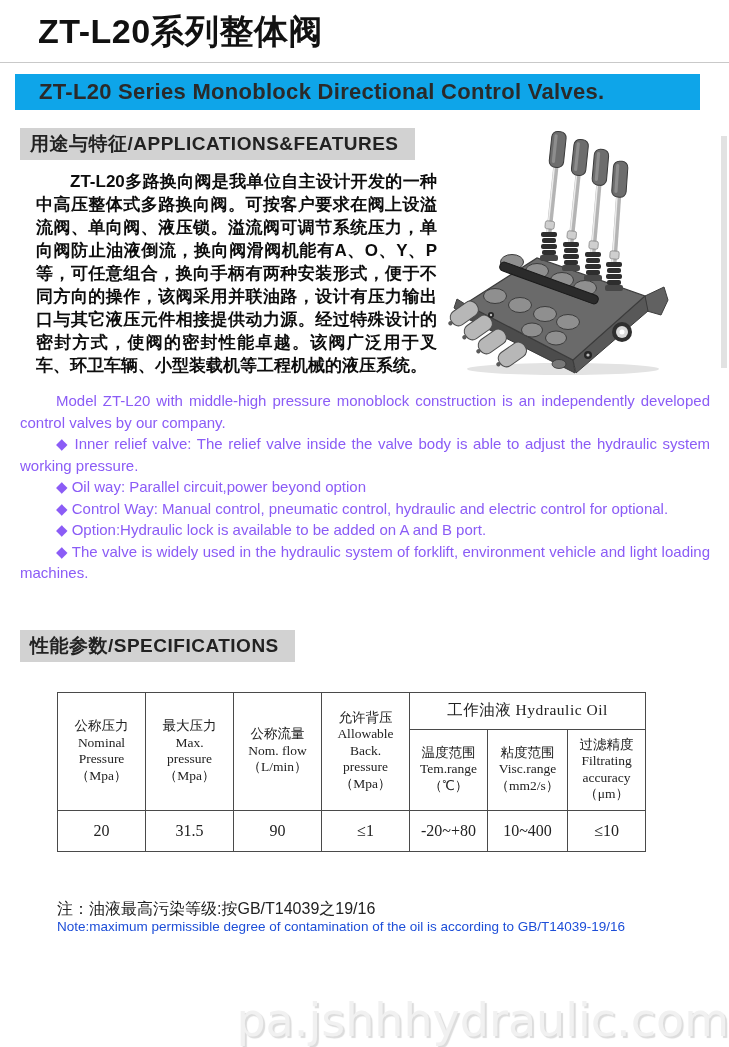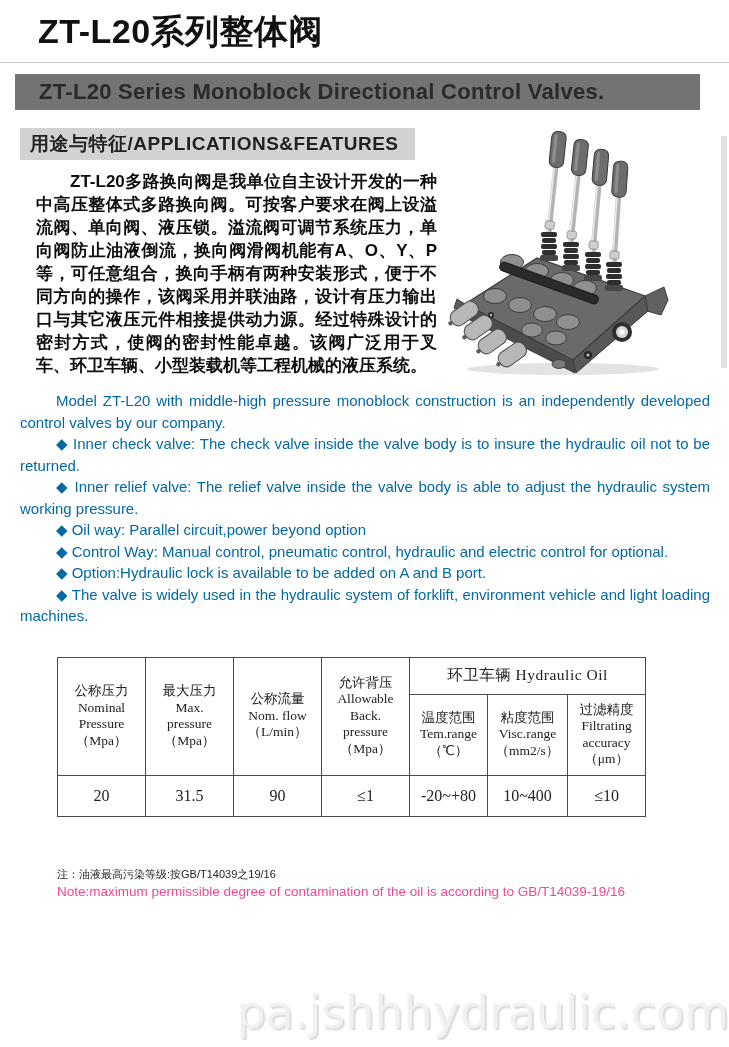--- a/index.html
+++ b/index.html
@@ -7,57 +7,57 @@
     position:relative;width:729px;height:1047px;background:#ffffff;
     font-family:"Liberation Sans",sans-serif;color:#1a1a1a;overflow:hidden;
   }
   
   .title{
     margin:0;padding:9px 0 5px 38px;font-size:34px;font-weight:bold;
     letter-spacing:0.5px;color:#111;
   }
   .rule{height:0;border:none;border-top:1px solid #c9c9c9;margin:2px 0 11px 0;}
   .subtitle-bar{
-    margin-left:15px;width:685px;box-sizing:border-box;background:#737373;
+    margin-left:15px;width:685px;box-sizing:border-box;background:#0ea5e9;
     height:36px;line-height:36px;padding-left:24px;font-size:22px;font-weight:bold;
     color:#2a2a2a;letter-spacing:0.3px;
   }
   
   .content-row{display:flex;margin-top:18px;}
   .left-col{width:437px;box-sizing:border-box;padding-left:20px;}
   .section-bar{
     display:inline-block;background:#d2d2d2;color:#222;font-size:19px;
     font-weight:600;padding:3px 16px 3px 10px;letter-spacing:0.5px;
   }
   .zh-para{
     margin:10px 0 0 16px;font-size:17px;line-height:23px;font-weight:700;
     text-align:justify;text-indent:2em;color:#0d0d0d;
   }
   .photo-col{width:292px;position:relative;}
   .photo-col svg{display:block;}
   .scan-edge{position:absolute;right:2px;top:8px;width:6px;height:232px;background:#e2e2e2;}
   
   .en-block{padding:0 19px 0 20px;margin-top:12px;}
-  .en{margin:0;font-size:15px;line-height:21.5px;text-align:justify;text-indent:2.4em;color:#0369a1;}
+  .en{margin:0;font-size:15px;line-height:21.5px;text-align:justify;text-indent:2.4em;color:#8b5cf6;}
   
   .spec-bar-wrap{margin:46px 0 0 20px;}
   .spec-table{
     margin:30px 0 0 57px;border-collapse:collapse;table-layout:fixed;width:584px;
     font-family:"Liberation Serif",serif;color:#222;
   }
   .spec-table td{border:1px solid #4a4a4a;text-align:center;vertical-align:middle;padding:2px 2px;}
   .spec-table .oil{font-size:15.5px;height:32px;letter-spacing:0.5px;}
   .spec-table .hcell{font-size:13.5px;line-height:16.5px;white-space:pre-line;height:76px;}
   .spec-table .vcell{font-size:16px;height:36px;}
   .notes{margin:24px 0 0 57px;}
-  .note-zh{font-size:11px;line-height:18px;color:#222;margin-top:48px;}
-  .note-en{font-size:13.5px;line-height:18px;color:#ec4899;}
+  .note-zh{font-size:16px;line-height:18px;color:#222;margin-top:48px;}
+  .note-en{font-size:13.5px;line-height:18px;color:#1d4ed8;}
   
   .watermark{
-    position:absolute;right:0;bottom:8px;font-family:"DejaVu Sans",sans-serif;
+    position:absolute;right:0;bottom:0;font-family:"DejaVu Sans",sans-serif;
     font-size:46px;letter-spacing:0px;color:#f1f1f1;
     text-shadow:2px 2px 1px #dcdcdc, -1px -1px 0 #ffffff;
     white-space:nowrap;
   }
 </style>
 </head>
 <body>
 
 <div class="page">
 
@@ -192,28 +192,30 @@
               <rect x="-9" y="23" width="18" height="6" rx="2" fill="#474747"></rect>
             </g>
         </g>
       </svg>
       <div class="scan-edge"></div>
     </div>
   </div>
 
   <div class="en-block">
     <p class="en">Model ZT-L20  with middle-high pressure monoblock construction is an independently developed control valves by our company.</p>
-    <p class="en">◆ Inner check valve: The check valve inside the valve body is to insure the hydraulic oil not to be returned.</p>
     <p class="en">◆ Inner relief valve: The relief valve inside the valve body is able to adjust the hydraulic system working pressure.</p>
     <p class="en">◆ Oil way: Parallel circuit,power beyond option</p>
     <p class="en">◆ Control Way: Manual control, pneumatic control, hydraulic and electric control for optional.</p>
     <p class="en">◆ Option:Hydraulic lock is available to be added on A and B port.</p>
     <p class="en">◆ The valve is widely used in the hydraulic system of forklift, environment vehicle and light loading machines.</p>
   </div>
 
+  <div class="spec-bar-wrap">
+    <div class="section-bar">性能参数/SPECIFICATIONS</div>
+  </div>
 
   <table class="spec-table">
     <colgroup>
       <col style="width:88px">
         <col style="width:88px">
         <col style="width:88px">
         <col style="width:88px">
       <col style="width:78px">
         <col style="width:80px">
         <col style="width:78px">
@@ -229,21 +231,21 @@
 pressure
 （Mpa）</td>
         <td class="hcell" rowspan="2">公称流量
 Nom. flow
 （L/min）</td>
         <td class="hcell" rowspan="2">允许背压
 Allowable
 Back.
 pressure
 （Mpa）</td>
-        <td class="oil" colspan="3">环卫车辆 Hydraulic Oil</td>
+        <td class="oil" colspan="3">工作油液 Hydraulic Oil</td>
       </tr>
       <tr>
         <td class="hcell">温度范围
 Tem.range
 （℃）</td>
         <td class="hcell">粘度范围
 Visc.range
 （mm2/s）</td>
         <td class="hcell">过滤精度
 Filtrating

